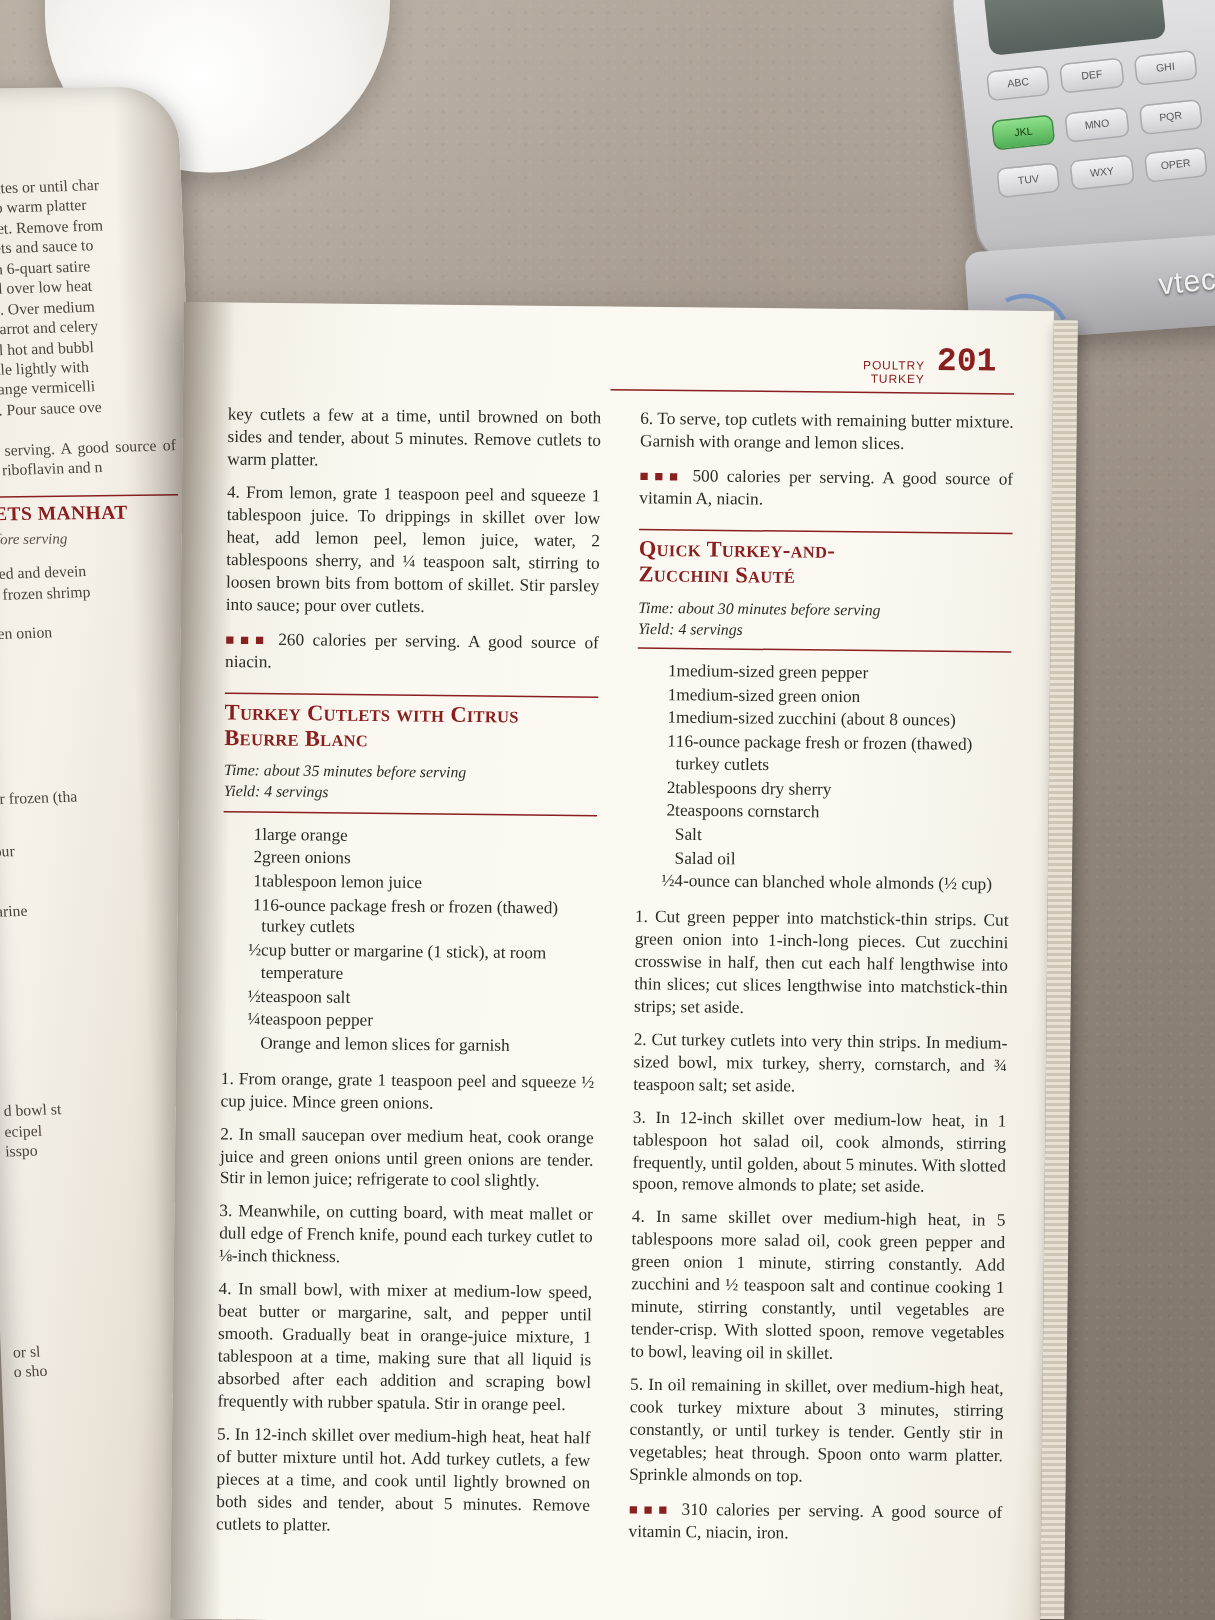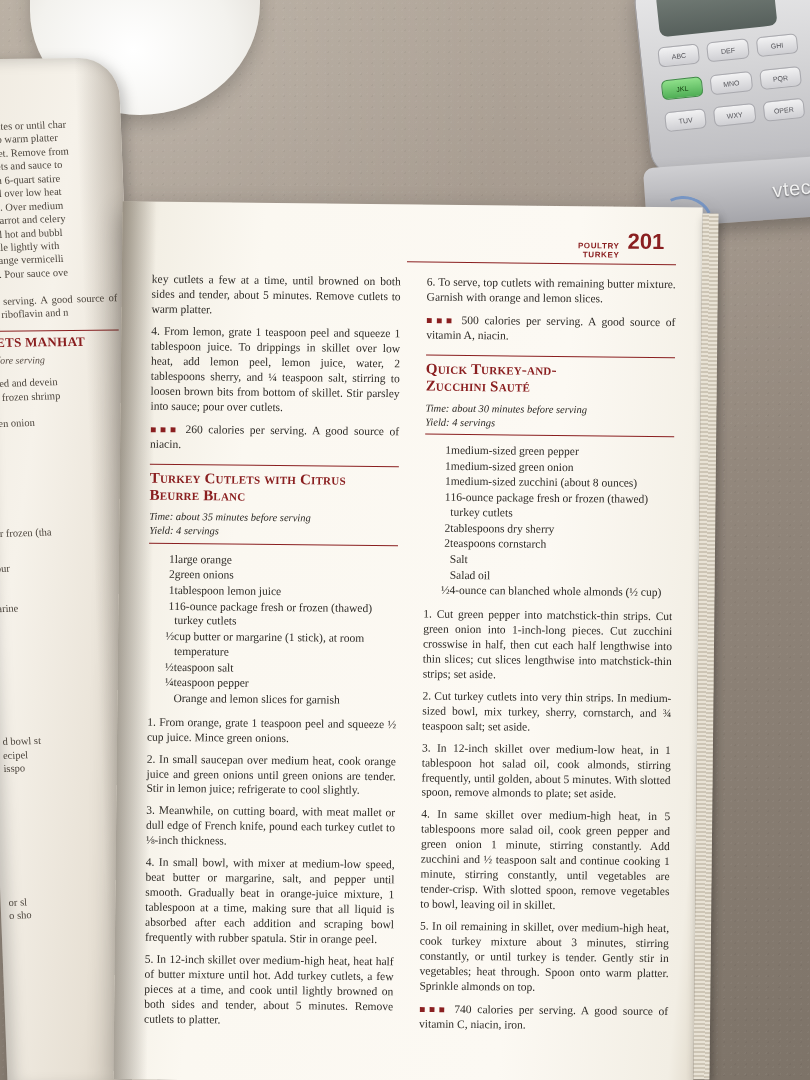--- a/index.html
+++ b/index.html
@@ -139,23 +139,23 @@
   
   .page-header{
     display:flex; justify-content:flex-end; align-items:baseline; gap:8px;
     padding-right:12px; padding-bottom:4px;
     border-bottom:1.5px solid #8a1f20;
     margin-left: 255px;
   }
   .hdr-cat{
     font-family:"Liberation Sans", sans-serif;
     font-size:8px; line-height:1.15; color:#8a1f20; text-align:right;
-    letter-spacing:.6px; font-weight:bold;
-  }
-  .hdr-num{ font-size:22px; font-weight:bold; color:#8a1f20; font-family:Liberation Sans, sans-serif;}
+    letter-spacing:.6px; font-weight:normal;
+  }
+  .hdr-num{ font-size:22px; font-weight:bold; color:#8a1f20; font-family:Liberation Mono, monospace;}
 
   .cols{ display:flex; gap:26px; margin-top:12px; }
   .col{ width:253px; }
 
   p.body{ font-size:11.5px; line-height:1.30; color:#2d2a26; text-align:justify; margin:0 0 7px; }
   .step{ margin-bottom:8px; }
 
   .cal{
     font-size:11.5px; line-height:1.3; color:#2d2a26; margin:8px 0 10px; text-align:justify;
   }
@@ -357,18 +357,18 @@
               </tr>
         </tbody>
           </table>
 
         <p class="body step">1. Cut green pepper into matchstick-thin strips. Cut green onion into 1-inch-long pieces. Cut zucchini crosswise in half, then cut each half lengthwise into thin slices; cut slices lengthwise into matchstick-thin strips; set aside.</p>
         <p class="body step">2. Cut turkey cutlets into very thin strips. In medium-sized bowl, mix turkey, sherry, cornstarch, and ¾ teaspoon salt; set aside.</p>
         <p class="body step">3. In 12-inch skillet over medium-low heat, in 1 tablespoon hot salad oil, cook almonds, stirring frequently, until golden, about 5 minutes. With slotted spoon, remove almonds to plate; set aside.</p>
         <p class="body step">4. In same skillet over medium-high heat, in 5 tablespoons more salad oil, cook green pepper and green onion 1 minute, stirring constantly. Add zucchini and ½ teaspoon salt and continue cooking 1 minute, stirring constantly, until vegetables are tender-crisp. With slotted spoon, remove vegetables to bowl, leaving oil in skillet.</p>
         <p class="body step">5. In oil remaining in skillet, over medium-high heat, cook turkey mixture about 3 minutes, stirring constantly, or until turkey is tender. Gently stir in vegetables; heat through. Spoon onto warm platter. Sprinkle almonds on top.</p>
 
-        <p class="cal"><span class="sq">■■■</span> <span>740 calories per serving. A good source of vitamin C, niacin, iron.</span></p>
+        <p class="cal"><span class="sq">■■■</span> <span>310 calories per serving. A good source of vitamin C, niacin, iron.</span></p>
       </div>
 
     </div>
   </div>
 </div>
 
 </body></html>

